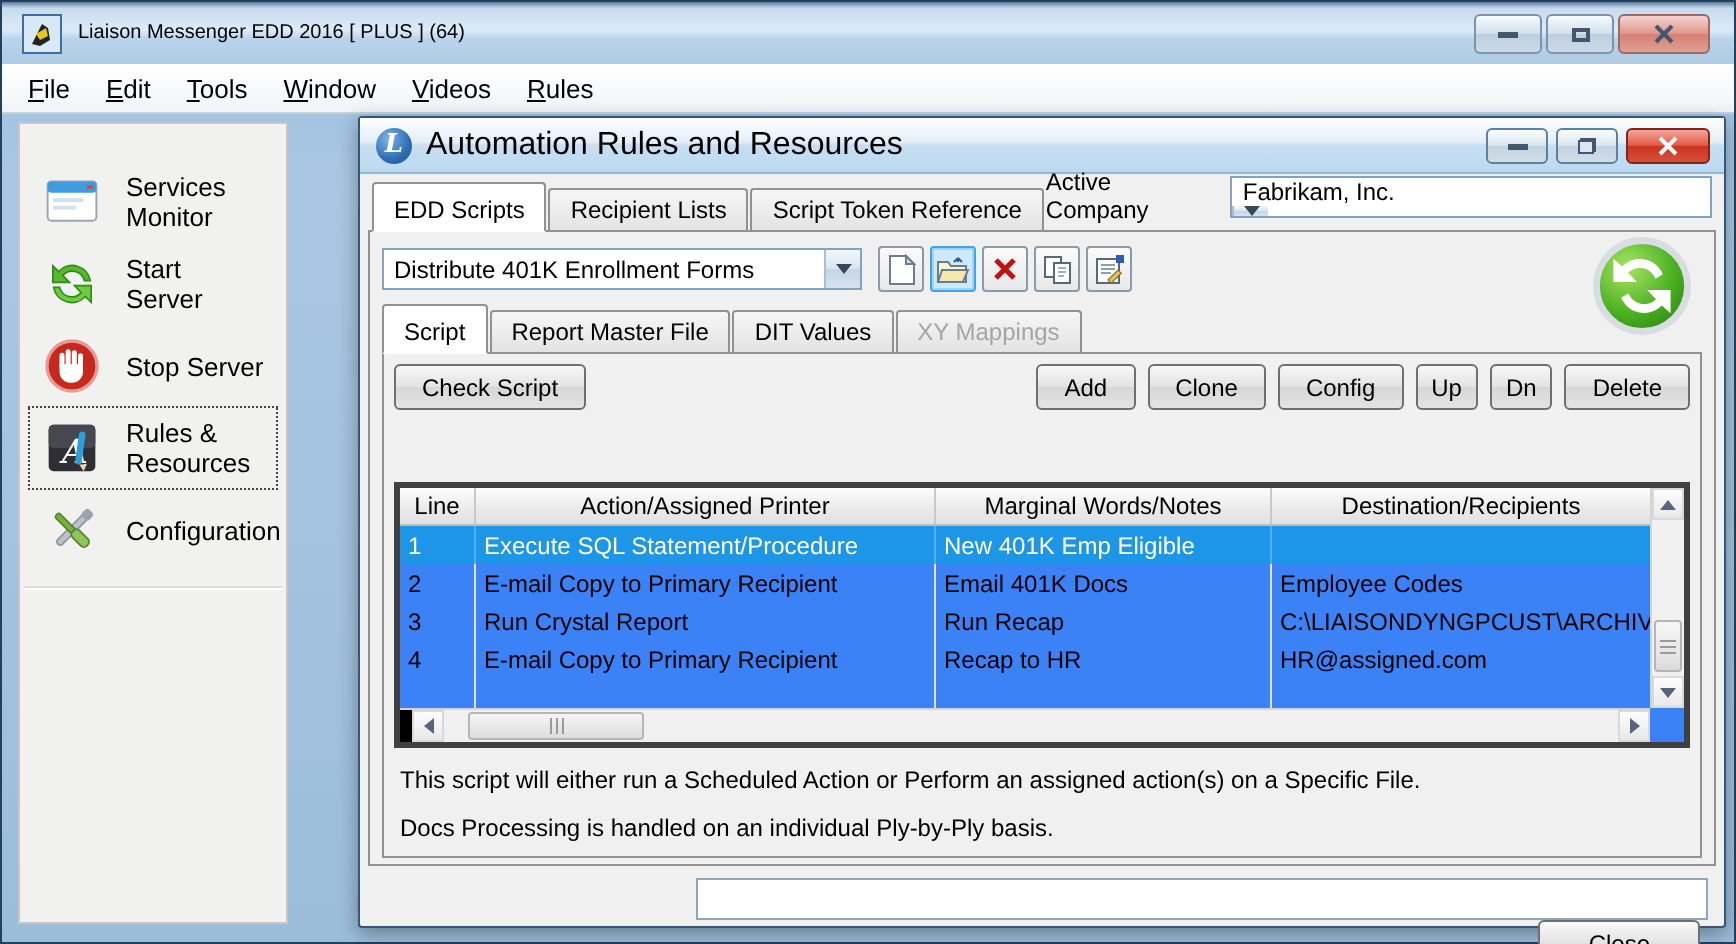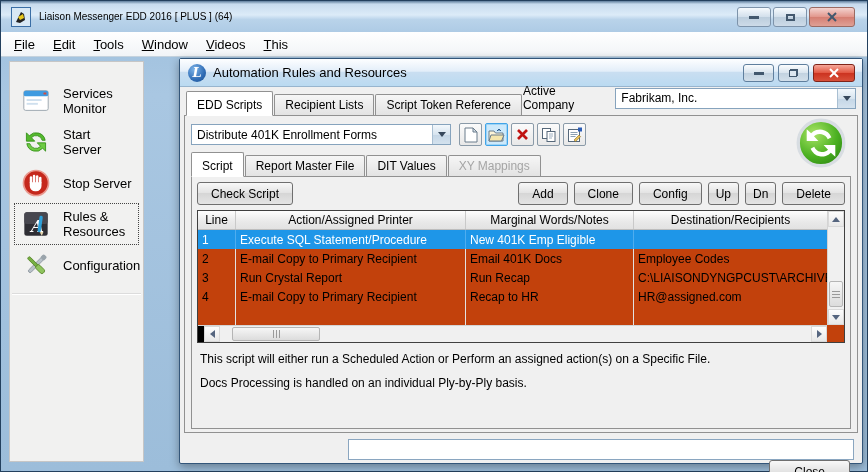--- a/index.html
+++ b/index.html
@@ -32,21 +32,21 @@
   .sidebar-label { font-size:13px; }
   .sidebar-sep { border-top:1px solid #dcdcdc; border-bottom:1px solid #ffffff; margin:8px 2px; }
 
   
   .dialog { position:absolute; left:172px; top:0; width:684px; height:406px; background:#f0f0f0;
     border:1px solid #33567a; border-radius:2px; box-shadow:0 3px 10px rgba(0,0,0,.35); }
   .dialog-titlebar { position:relative; height:28px; display:flex; align-items:center; gap:7px; padding:0 8px;
     background:linear-gradient(180deg,#fdfeff,#e3eef9 45%,#c9def1 50%,#badaf1); border-bottom:1px solid #98b5ce; }
   .dlg-logo { width:18px; height:18px; border-radius:50%; background:radial-gradient(circle at 35% 30%,#7db4e8,#2f6cb5 60%,#1c4f8f);
     color:#fff; font-family:"DejaVu Serif",serif; font-style:italic; font-weight:bold; font-size:13px; display:flex; align-items:center; justify-content:center; }
-  .dialog-title { font-size:13px; }
+  .dialog-title { font-size:16px; }
   .dlg-buttons { position:absolute; right:7px; top:5px; display:flex; gap:4px; }
   .dlg-btn { width:31px; height:18px; border:1px solid #5f7f9e; border-radius:3px;
     background:linear-gradient(#fbfdfe,#d9e4ee 48%,#c2d2e0 52%,#d2dfea); display:flex; align-items:center; justify-content:center; }
   .dlg-btn.close-dlg { width:42px; background:linear-gradient(#f5a79a,#e25843 48%,#cc3320 52%,#d8503a); border-color:#7e241a; }
   .glyph-restore { position:relative; width:9px; height:8px; }
   .glyph-restore::before { content:""; position:absolute; right:0; top:0; width:6px; height:5px; border:1px solid #42586e; }
   .glyph-restore::after { content:""; position:absolute; left:0; bottom:0; width:6px; height:5px; border:1px solid #42586e; background:#dce6ef; }
   .xmark { stroke:#fff; stroke-width:2; }
   .xmark.dark { stroke:#42586e; }
 
@@ -65,36 +65,36 @@
   .combo-text { flex:1; display:flex; align-items:center; padding:0 5px; font-size:12px; white-space:nowrap; overflow:hidden; }
   .combo-arrow { width:18px; border-left:1px solid #a9bfd2; background:linear-gradient(#f3f8fc,#d7e4ef 50%,#c4d6e6 50%,#d4e2ee); display:flex; align-items:center; justify-content:center; }
   .tri-down { width:0; height:0; border-left:4px solid transparent; border-right:4px solid transparent; border-top:5px solid #37485c; }
   .tri-up { width:0; height:0; border-left:4px solid transparent; border-right:4px solid transparent; border-bottom:5px solid #55657f; }
   .tri-left { width:0; height:0; border-top:4px solid transparent; border-bottom:4px solid transparent; border-right:5px solid #55657f; }
   .tri-right { width:0; height:0; border-top:4px solid transparent; border-bottom:4px solid transparent; border-left:5px solid #55657f; }
 
   .tab-page { position:relative; border:1px solid #919191; border-top:none; height:317px; padding:6px 6px 4px; background:#f0f0f0; }
 
   .combo-row { display:flex; align-items:center; height:25px; margin-bottom:4px; }
-  .script-combo { width:260px; }
+  .script-combo { width:240px; }
   .toolbar { display:flex; gap:3px; margin-left:8px; }
   .tool-btn { width:23px; height:23px; border:1px solid #8a9aa8; border-radius:2px; background:linear-gradient(#fbfbfb,#e8e8e8); display:flex; align-items:center; justify-content:center; }
   .tool-btn.active-tool { background:#cde9fb; border:1px solid #41a4e8; box-shadow:0 0 0 1px #9fd4f5 inset; }
   .refresh-btn { position:absolute; right:10px; top:1px; width:52px; height:52px; z-index:5; }
 
   .inner-panel { border:1px solid #919191; border-top:none; height:252px; padding:5px; display:flex; flex-direction:column; }
 
   .button-row { display:flex; gap:6px; margin-bottom:5px; }
   .btn { height:23px; border:1px solid #6f6f6f; border-radius:3px; background:linear-gradient(#f8f8f8,#e2e2e2 50%,#d6d6d6 50%,#e4e4e4);
     padding:0 13px; font-size:12px; display:flex; align-items:center; }
   .btn.small { padding:0 7px; }
   .spacer { flex:1; }
 
   
-  .grid { position:relative; flex:0 0 133px; border:1px solid #404040; background:#c2410c; display:flex; flex-direction:column; overflow:hidden; }
+  .grid { position:relative; flex:0 0 133px; border:3px solid #404040; background:#3b82f6; display:flex; flex-direction:column; overflow:hidden;margin-top:31px; }
   .grid-main { flex:1; display:flex; flex-direction:column; margin-right:17px; }
   .grid-header { display:flex; height:19px; background:linear-gradient(#fefefe,#e9e9e9 60%,#e2e2e2); border-bottom:1px solid #bdbdbd; }
   .hcell { display:flex; align-items:center; justify-content:center; border-right:1px solid #c9c9c9; font-size:12px; overflow:hidden; white-space:nowrap; }
   .grid-row { display:flex; height:19px; }
   .cell { display:flex; align-items:center; padding:0 4px; border-right:1px solid #e2e2e2; white-space:nowrap; overflow:hidden; font-size:12px; }
   .grid-row.selected { background:#1e96e8; color:#fff; }
   .grid-row.selected .cell { border-right-color:#4fadef; }
   .filler { flex:1; display:flex; }
   .col-line { width:38px; flex:0 0 38px; }
   .col-action { width:230px; flex:0 0 230px; }
@@ -150,21 +150,21 @@
       </div>
     </div>
   </div>
 
   <div class="menubar">
     <span class="menu-item">File</span>
     <span class="menu-item">Edit</span>
     <span class="menu-item">Tools</span>
     <span class="menu-item">Window</span>
     <span class="menu-item">Videos</span>
-    <span class="menu-item">This</span>
+    <span class="menu-item">Rules</span>
   </div>
 
   <div class="client">
 
     <div class="sidebar">
       <div class="sidebar-item">
         <span class="sicon">
           <svg width="30" height="30" viewBox="0 0 32 32">
               <rect x="3" y="5" width="26" height="21" rx="2" fill="#fff" stroke="#9aa4ad"></rect>
               <rect x="3" y="5" width="26" height="6" rx="2" fill="#3f9be0"></rect>
@@ -251,21 +251,21 @@
       </div>
 
       <div class="dialog-client">
 
         <div class="tabstrip">
           <div class="tab active">EDD Scripts</div>
           <div class="tab">Recipient Lists</div>
           <div class="tab">Script Token Reference</div>
           <div class="company-box">
             <span class="company-label">Active Company</span>
-            <div class="combo" style="width:246px;">
+            <div class="combo" style="width:246px;flex-direction:column;">
               <span class="combo-text">Fabrikam, Inc.</span>
               <span class="combo-arrow">
                   <span class="tri-down"></span>
                 </span>
             </div>
           </div>
         </div>
 
         <div class="tab-page">
 

